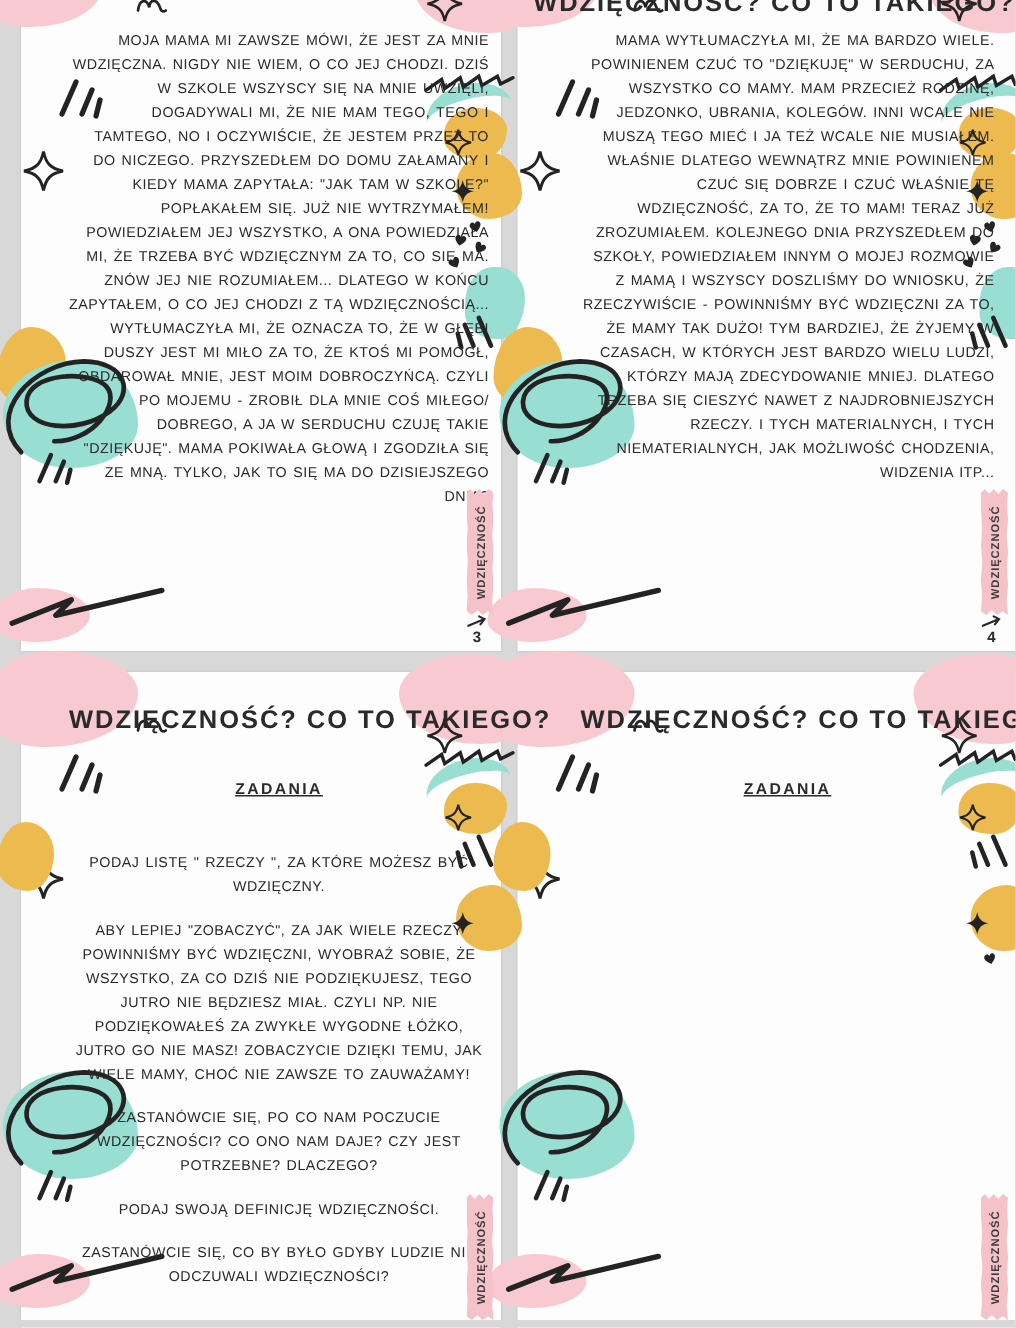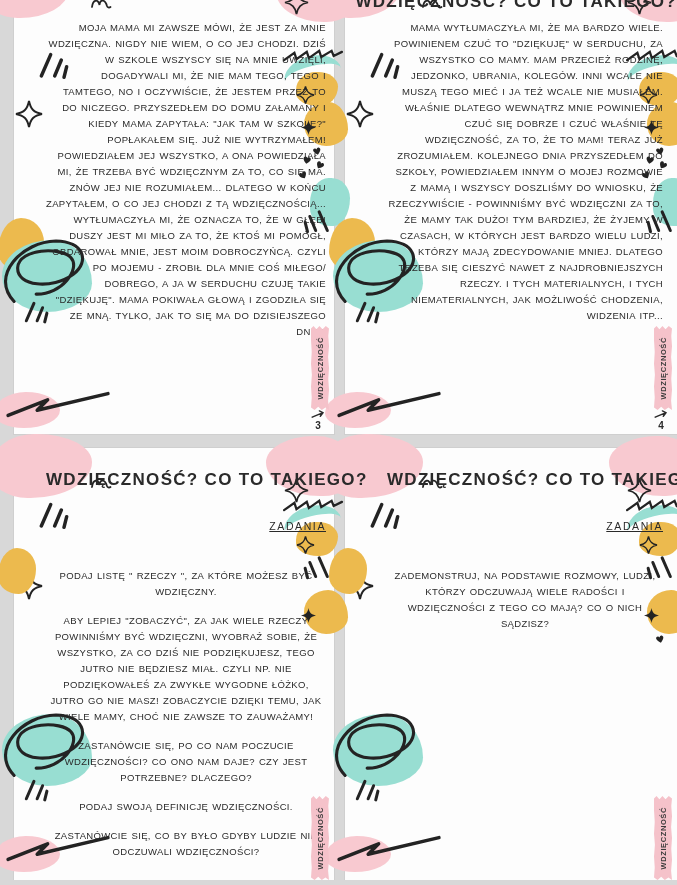--- a/index.html
+++ b/index.html
@@ -31,21 +31,21 @@
   .body-text{
     font-size:9.5px;line-height:16px;letter-spacing:.35px;word-spacing:1px;
     text-align:right;font-weight:400;color:#2a2a2a;
   }
   .hdr{
     text-align:right;font-size:17px;font-weight:700;letter-spacing:1.3px;
     color:#2a2a2a;margin-top:22px;white-space:nowrap;
   }
   .hdr-cut{position:absolute;left:0;right:0;top:32px;margin:0;z-index:2}
   .subhdr{
-    text-align:right;font-size:10.5px;font-weight:400;letter-spacing:1.6px;
+    text-align:center;font-size:10.5px;font-weight:700;letter-spacing:1.6px;
     text-decoration:underline;margin-top:30px;color:#2a2a2a;
   }
   .tasks{margin-top:36px}
   .tasks p{
     font-size:9.5px;line-height:16px;letter-spacing:.35px;word-spacing:1px;
     text-align:center;color:#2a2a2a;margin-bottom:13px;
   }
   #p4 .tasks p{margin-bottom:12px}
 
   
@@ -423,21 +423,20 @@
         </svg>
     </div>
     <svg class="burst b-r" viewBox="0 0 24 24">
         <use href="#burstp" stroke="currentColor" stroke-width="2.6" fill="none" stroke-linecap="round"></use>
       </svg>
   </div>
   <div class="content">
     <h2 class="hdr">WDZIĘCZNOŚĆ? CO TO TAKIEGO?</h2>
     <h3 class="subhdr">ZADANIA</h3>
     <div class="tasks">
-      <p>ZADEMONSTRUJ, NA PODSTAWIE ROZMOWY, LUDZI, KTÓRZY ODCZUWAJĄ WIELE RADOŚCI I WDZIĘCZNOŚCI Z TEGO CO MAJĄ? CO O NICH SĄDZISZ?</p>
     </div>
   </div>
   <div class="ribbon">
     <span class="rlabel">WDZIĘCZNOŚĆ</span>
   </div>
 </section>
 
 <div class="bottom-strip"></div>
 
 </body></html>

